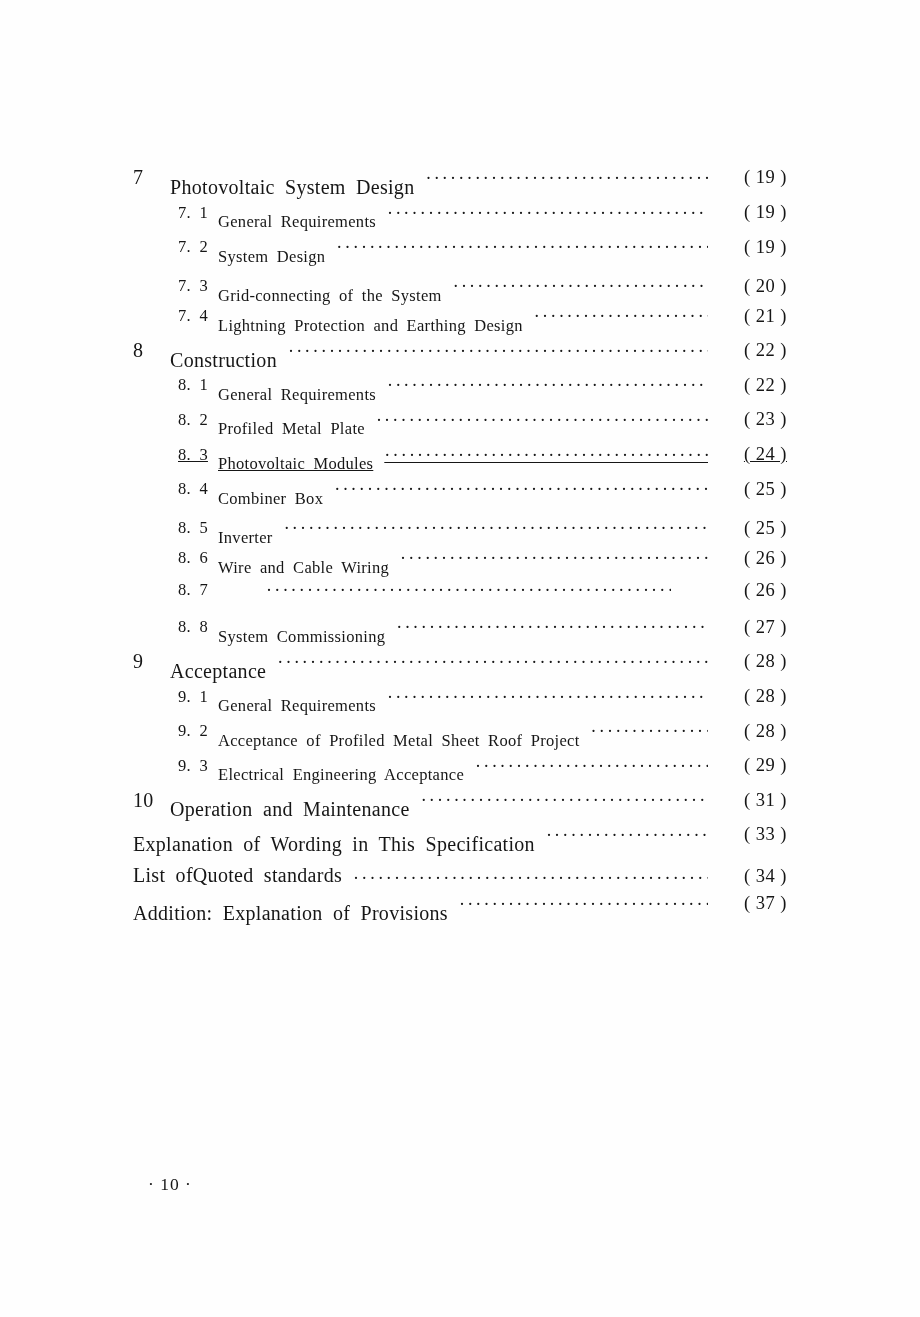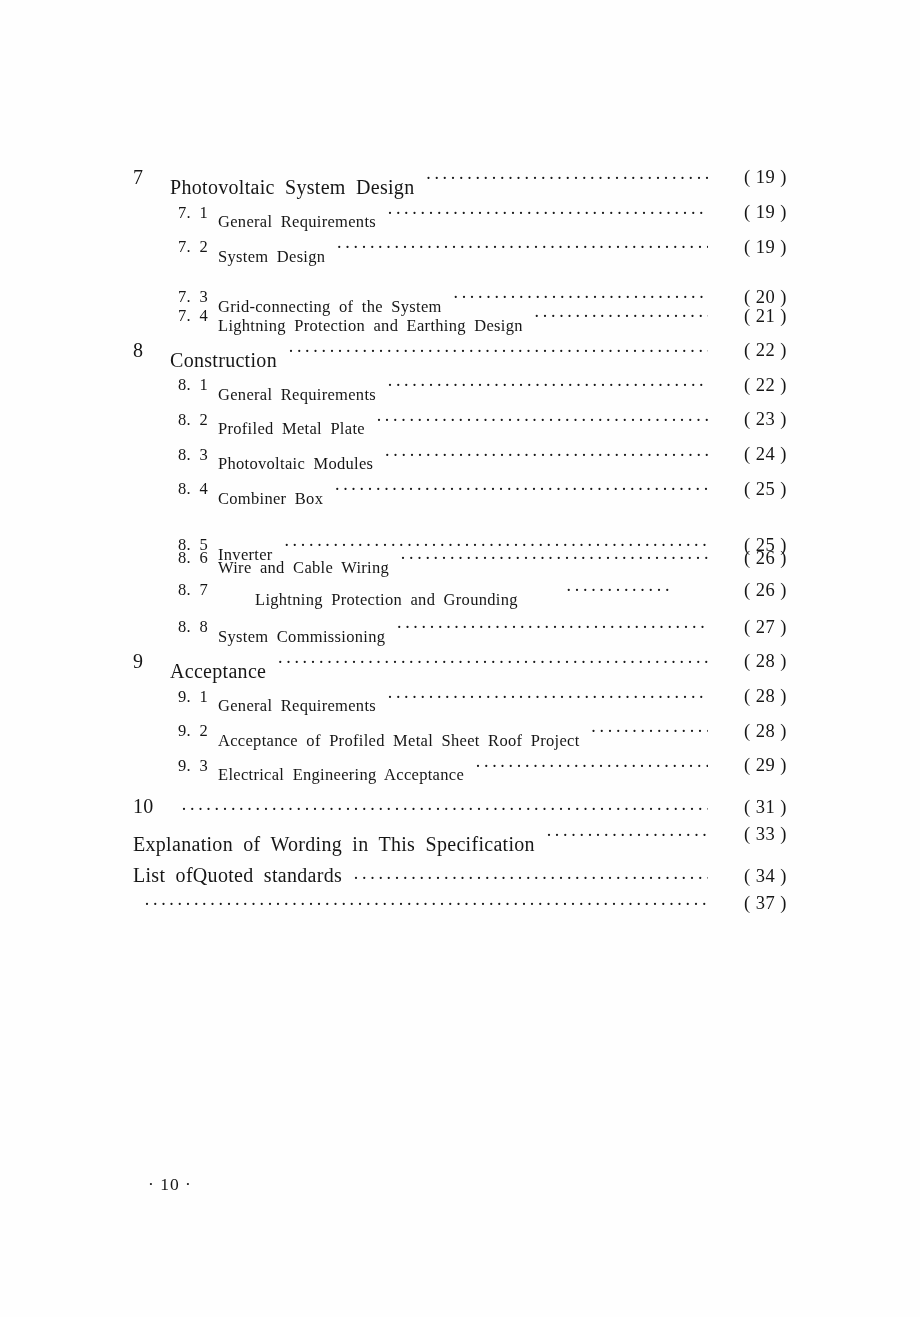--- a/index.html
+++ b/index.html
@@ -101,21 +101,21 @@
     <span class="pg">( 19 )</span>
   </div>
 
   <div class="row lvl2" style="top: 229.84px;">
     <span class="num">7. 2</span>
     <span class="title">System Design</span>
     <span class="leader">················································································</span>
     <span class="pg">( 19 )</span>
   </div>
 
-  <div class="row lvl2" style="top: 280px;">
+  <div class="row lvl2" style="top: 269px;">
     <span class="num">7. 3</span>
     <span class="title">Grid-connecting of the System</span>
     <span class="leader">················································································</span>
     <span class="pg">( 20 )</span>
   </div>
 
   <div class="row lvl2" style="top: 298.98px;">
     <span class="num">7. 4</span>
     <span class="title">Lightning Protection and Earthing Design</span>
     <span class="leader">················································································</span>
@@ -136,51 +136,50 @@
     <span class="pg">( 22 )</span>
   </div>
 
   <div class="row lvl2" style="top: 402.69px;">
     <span class="num">8. 2</span>
     <span class="title">Profiled Metal Plate</span>
     <span class="leader">················································································</span>
     <span class="pg">( 23 )</span>
   </div>
 
-  <div class="row lvl2" style="top: 437.26px;">
+  <div class="row lvl2" style="top: 437.26px; text-decoration: underline;">
     <span class="num">8. 3</span>
     <span class="title">Photovoltaic Modules</span>
     <span class="leader">················································································</span>
     <span class="pg">( 24 )</span>
   </div>
 
   <div class="row lvl2" style="top: 471.83px; justify-content: space-between;">
     <span class="num">8. 4</span>
     <span class="title">Combiner Box</span>
     <span class="leader">················································································</span>
     <span class="pg">( 25 )</span>
   </div>
 
-  <div class="row lvl2" style="top: 528px; justify-content: center;">
+  <div class="row lvl2" style="top: 511px; justify-content: center;">
     <span class="num">8. 5</span>
     <span class="title">Inverter</span>
     <span class="leader">················································································</span>
     <span class="pg">( 25 )</span>
   </div>
 
   <div class="row lvl2" style="top: 540.97px;">
     <span class="num">8. 6</span>
     <span class="title">Wire and Cable Wiring</span>
     <span class="leader">················································································</span>
     <span class="pg">( 26 )</span>
   </div>
 
   <div class="row lvl2" style="top: 573px; gap: 37px;">
     <span class="num">8. 7</span>
-    <span class="title">Lightning Protection and Grounding</span>
     <span class="leader">················································································</span>
     <span class="pg">( 26 )</span>
   </div>
 
   <div class="row lvl2" style="top: 610.11px;">
     <span class="num">8. 8</span>
     <span class="title">System Commissioning</span>
     <span class="leader">················································································</span>
     <span class="pg">( 27 )</span>
   </div>
@@ -206,42 +205,44 @@
     <span class="pg">( 28 )</span>
   </div>
 
   <div class="row lvl2" style="top: 748.39px;">
     <span class="num">9. 3</span>
     <span class="title">Electrical Engineering Acceptance</span>
     <span class="leader">················································································</span>
     <span class="pg">( 29 )</span>
   </div>
 
-  <div class="row lvl1" style="top: 782.96px; align-items: flex-end;">
+  <div class="row lvl1" style="top: 782.96px;">
     <span class="num">10</span>
+    <span class="title">Operation and Maintenance</span>
     <span class="leader">················································································</span>
     <span class="pg">( 31 )</span>
   </div>
 
   <div class="row lvl1" style="top: 817.53px;">
 
     <span class="title">Explanation of Wording in This Specification</span>
     <span class="leader">················································································</span>
     <span class="pg">( 33 )</span>
   </div>
 
   <div class="row lvl1" style="top: 852.1px; align-items: flex-end;">
 
     <span class="title">List ofQuoted standards</span>
     <span class="leader">················································································</span>
     <span class="pg">( 34 )</span>
   </div>
 
   <div class="row lvl1" style="top: 886.67px;">
 
+    <span class="title">Addition: Explanation of Provisions</span>
     <span class="leader">················································································</span>
     <span class="pg">( 37 )</span>
   </div>
 </div>
 
   <div class="footer">· 10 ·</div>
 
 </div>
 
 </body></html>

